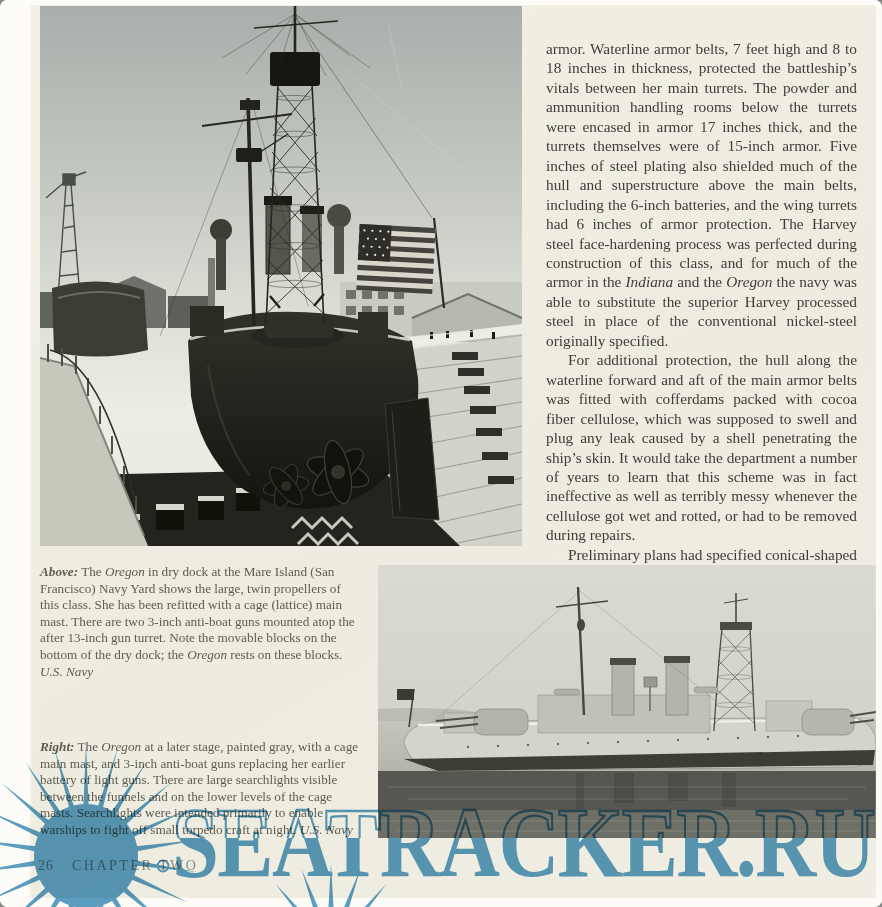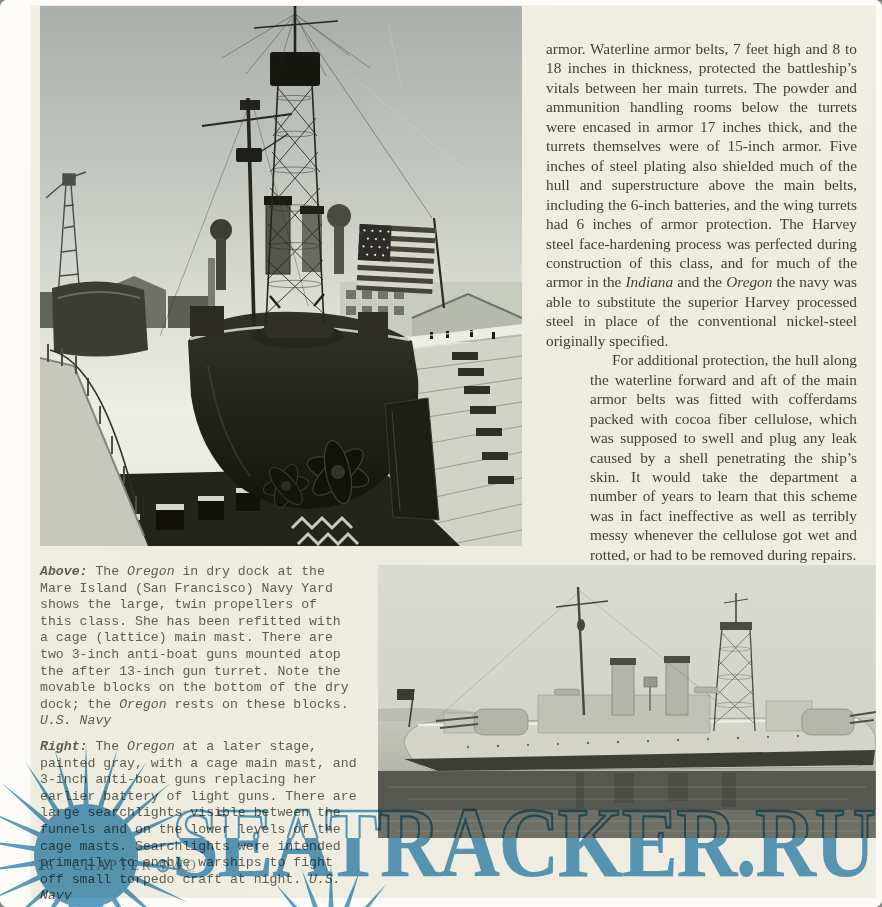--- a/index.html
+++ b/index.html
@@ -14,23 +14,23 @@
   #edge-right{right:0;top:0;bottom:0;width:7px;background:linear-gradient(to left,#fbfaf4 40%,rgba(253,252,248,0));}
   #edge-bottom{left:0;right:0;bottom:0;height:9px;background:linear-gradient(to top,#fdfcf8 55%,rgba(253,252,248,0));}
 
   #photo-top{position:absolute;left:40px;top:6px;width:482px;height:540px;}
   #photo-bottom{position:absolute;left:378px;top:565px;width:498px;height:273px;}
   #photo-top svg,#photo-bottom svg{display:block;width:100%;height:100%;}
 
   #body-col{position:absolute;left:546px;top:39px;width:311px;
             font-size:15.3px;line-height:19.45px;color:#3f3d36;text-align:justify;}
   #body-col p{margin:0;}
-  #body-col p + p{text-indent:22px;margin-left:44px;}
-
-  .caption{position:absolute;font-family:Liberation Mono, monospace;
+  #body-col p + p{text-indent:22px;}
+
+  .caption{position:absolute;font-family:Liberation Serif, serif;
            font-size:13.2px;line-height:16.6px;color:#5e5d52;}
   #caption-above{left:40px;top:564px;width:316px;}
   #caption-right{left:40px;top:739px;width:324px;}
 
   #footer{position:absolute;left:38px;top:858px;font-size:14px;color:#8a897f;letter-spacing:2.5px;}
   #footer .pnum{letter-spacing:1px;margin-right:18px;}
 
   #watermark{position:absolute;left:0;top:0;width:882px;height:907px;z-index:10;
              mix-blend-mode:multiply;pointer-events:none;}
   .wm-text{font-family:"Liberation Serif","DejaVu Serif",serif;font-weight:bold;font-size:100px;letter-spacing:-2px;}

